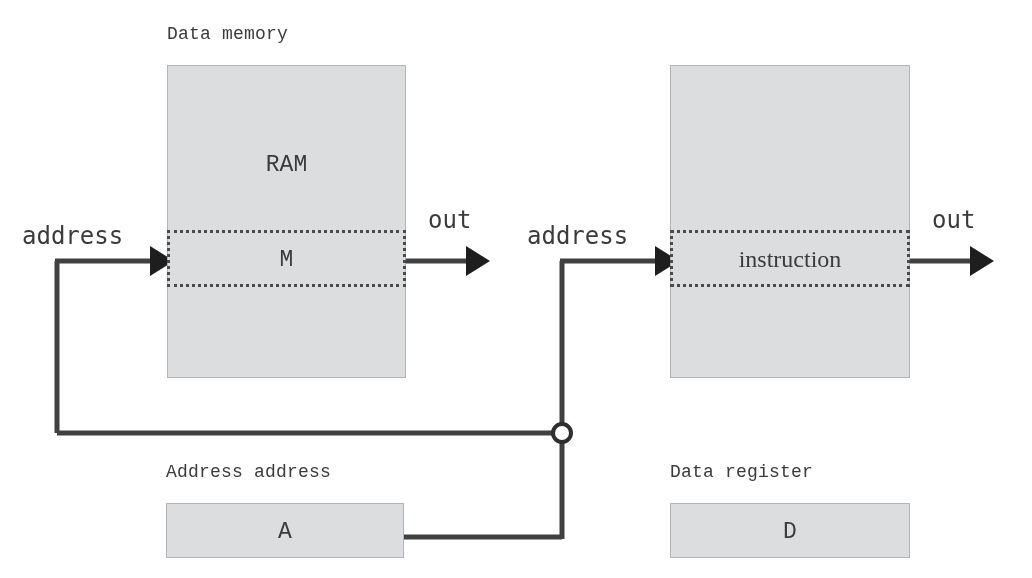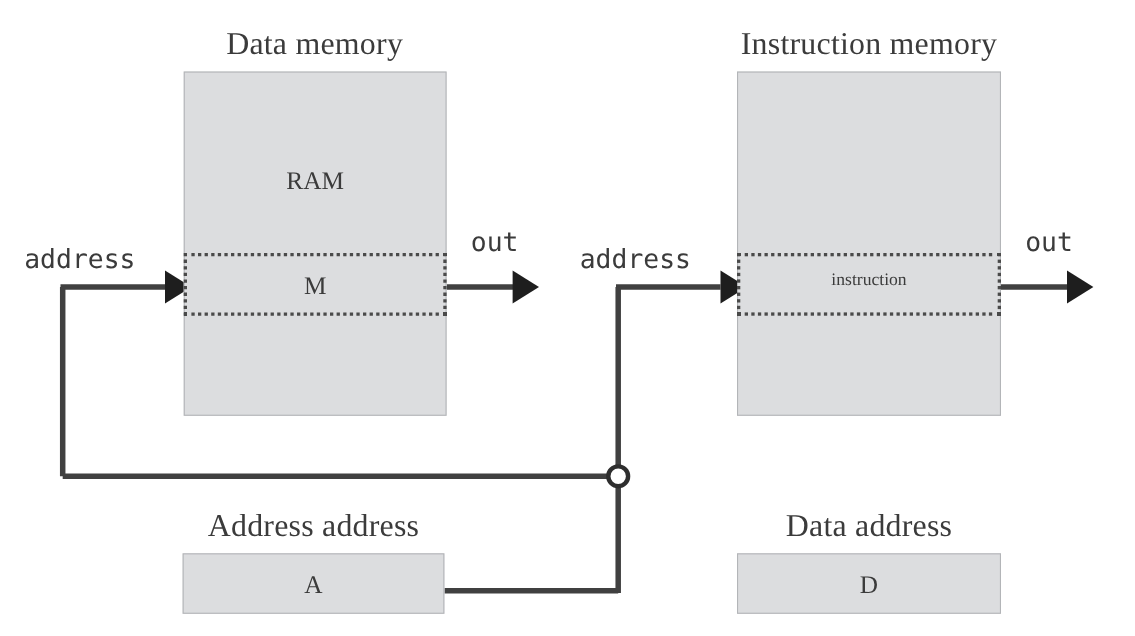--- a/index.html
+++ b/index.html
@@ -12,40 +12,40 @@
     width: 1032px;
     height: 578px;
     background: #ffffff;
     overflow: hidden;
     font-family: "Liberation Serif", serif;
   }
 
   
   .block-title {
     position: absolute;
-    font-family: Liberation Serif, serif;
-    font-size: 29px;
+    font-family: Liberation Mono, monospace;
+    font-size: 18px;
     color: #3b3b3b;
     white-space: nowrap;
-    text-align: center;
+    text-align: left;
     letter-spacing: 0.2px;
   }
 
   
   .mem-box {
     position: absolute;
     background: #dcdddf;
     border: 1px solid #b3b5b8;
     box-sizing: border-box;
   }
 
   
   .mono-label {
     position: absolute;
-    font-family: Liberation Serif, serif;
+    font-family: Liberation Mono, monospace;
     font-size: 23px;
     color: #3b3b3b;
     white-space: nowrap;
     text-align: center;
   }
 
   
   .dotted-box {
     position: absolute;
     border: 3px dotted #4a4a4a;
@@ -67,21 +67,21 @@
     font-family: "DejaVu Sans Mono", monospace;
     font-size: 24px;
     color: #3b3b3b;
     white-space: nowrap;
   }
 
   
   .serif-inner {
     position: absolute;
     font-family: "Liberation Serif", serif;
-    font-size: 16px;
+    font-size: 24px;
     color: #3b3b3b;
     white-space: nowrap;
     text-align: center;
   }
 
   
   #wires {
     position: absolute;
     left: 0;
     top: 0;
@@ -133,38 +133,37 @@
   <div class="mono-label" style="left:167px; top:152px; width:239px;">RAM</div>
 
   <div class="dotted-box" style="left:167px; top:230px; width:239px; height:57px;"></div>
 
   <div class="mono-label" style="left:167px; top:247px; width:239px;">M</div>
 
   <div class="port-label" style="left:22px; top:222px;">address</div>
 
   <div class="port-label" style="left:428px; top:206px;">out</div>
 
-  <div class="block-title" style="left:670px; top:24px; width:240px;">Instruction memory</div>
 
   <div class="mem-box" style="left:670px; top:65px; width:240px; height:313px;"></div>
 
 
   <div class="dotted-box" style="left:670px; top:230px; width:240px; height:57px;"></div>
 
   <div class="serif-inner" style="left:670px; top:246px; width:240px;">instruction</div>
 
   <div class="port-label" style="left:527px; top:222px;">address</div>
 
   <div class="port-label" style="left:932px; top:206px;">out</div>
 
   <div class="block-title" style="left:166px; top:462px; width:238px;">Address address</div>
 
   <div class="reg-box" style="left:166px; top:503px; width:238px; height:55px;"></div>
 
   <div class="mono-label" style="left:166px; top:519px; width:238px;">A</div>
 
-  <div class="block-title" style="left:670px; top:462px; width:240px;">Data address</div>
+  <div class="block-title" style="left:670px; top:462px; width:240px;">Data register</div>
 
   <div class="reg-box" style="left:670px; top:503px; width:240px; height:55px;"></div>
 
   <div class="mono-label" style="left:670px; top:519px; width:240px;">D</div>
 
 </div>
 
 </body></html>

